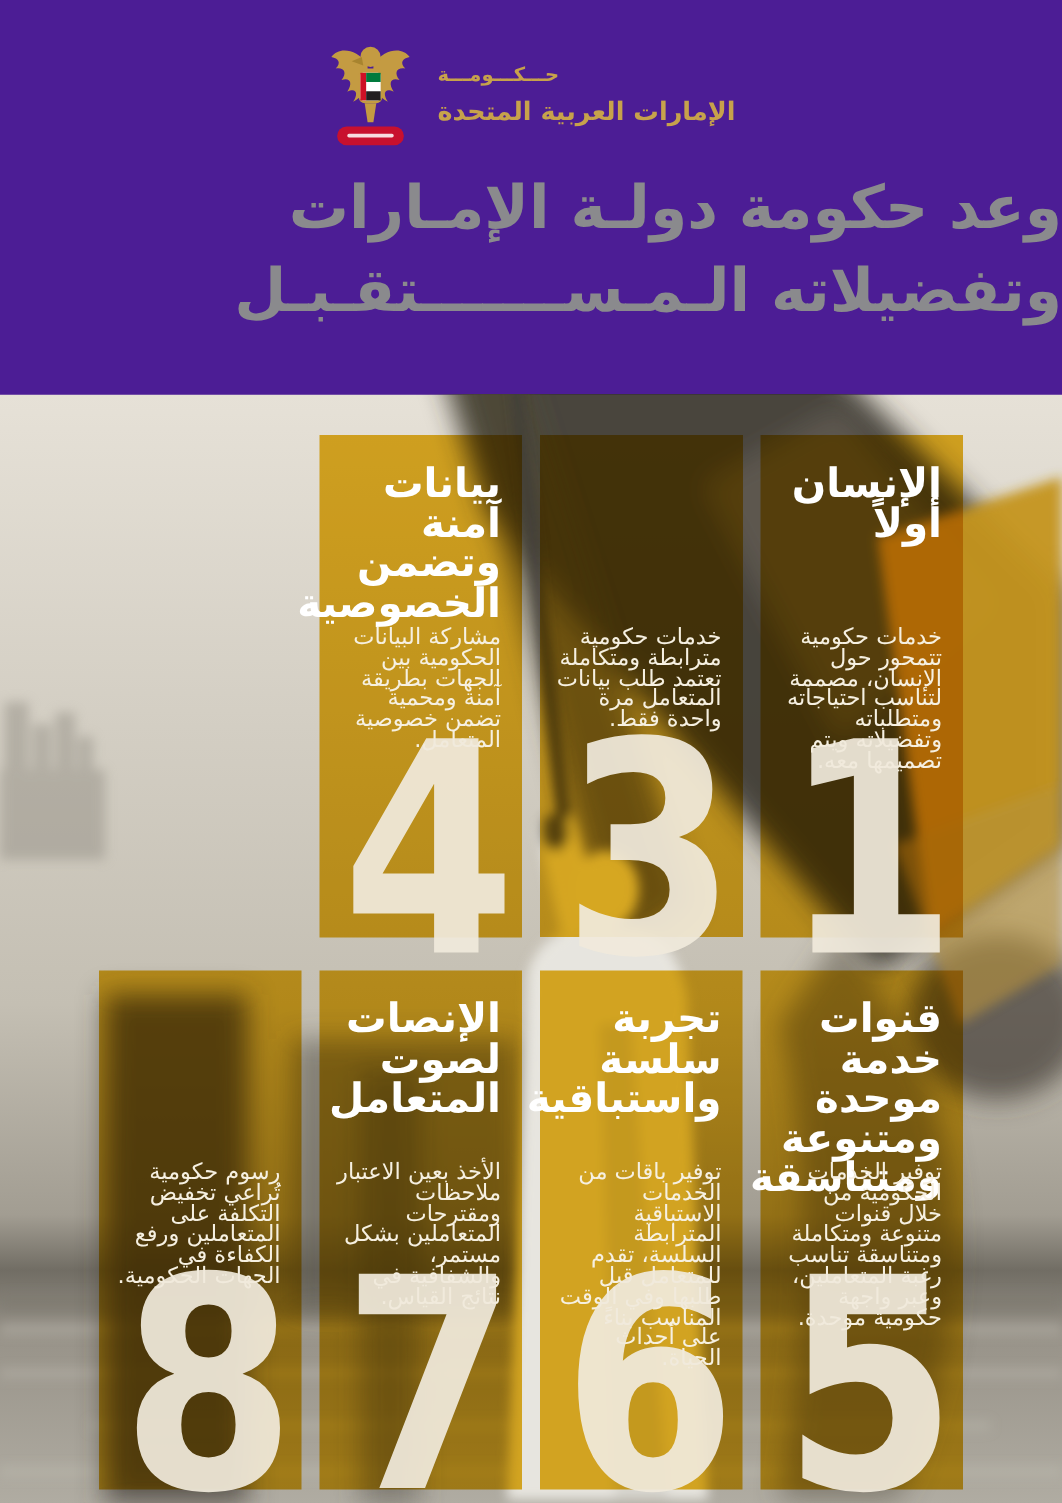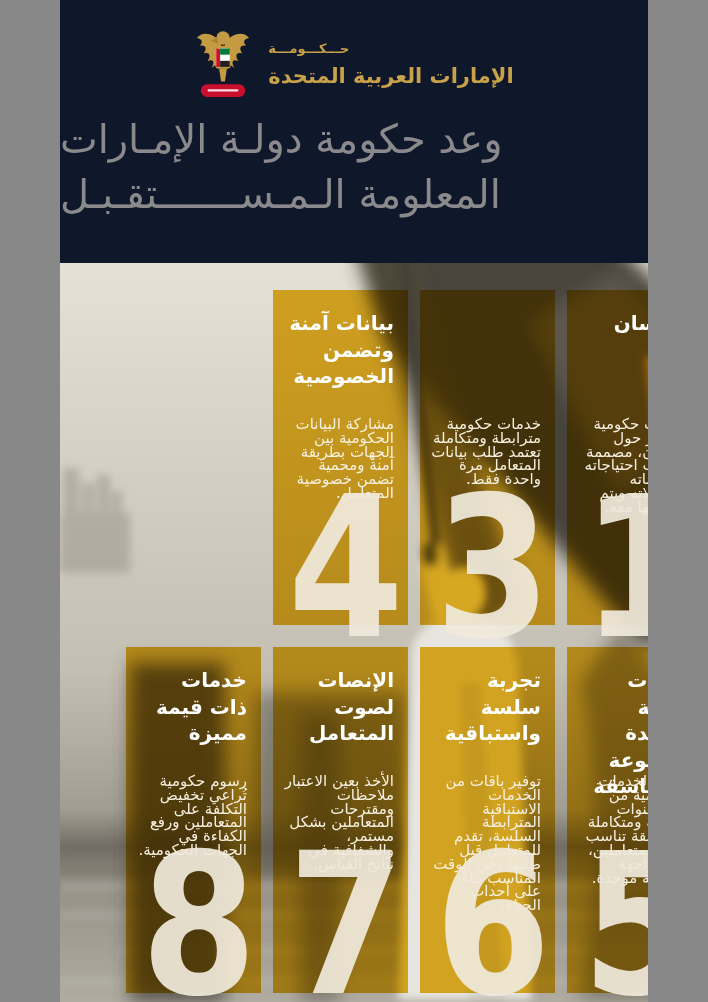--- a/index.html
+++ b/index.html
@@ -1,41 +1,41 @@
 <!DOCTYPE html>
 <html lang="ar" dir="rtl"><head>
 <meta charset="utf-8">
 <style>
   html,body{margin:0;padding:0;background:#888;}
   .page{
-    position:relative;width:588px;height:1002px;overflow:hidden;
-    background:#0f172a;font-family:"DejaVu Sans",sans-serif;direction:rtl;
+    position:relative;width:708px;height:1002px;overflow:hidden;
+    background:#4c1d95;font-family:"DejaVu Sans",sans-serif;direction:rtl;
     margin:0 auto;
   }
   
   .photo{position:absolute;top:263px;left:0;width:708px;height:739px;display:block;}
   
   .logo-row{position:absolute;top:26px;left:0;right:0;display:flex;direction:ltr;
     justify-content:center;align-items:center;gap:16px;}
   .emblem{width:58px;height:78px;flex:0 0 auto;}
   .gov-text{text-align:left;color:#C7A24B;line-height:1.15;}
   .gov-word{font-size:13px;font-weight:bold;margin-bottom:7px;}
-  .gov-name{font-size:21px;font-weight:bold;text-align:center;}
-  
-  .title{position:absolute;top:112px;left:0;right:0;text-align:left;
-    color:#8A8A8D;font-weight:normal;font-size:40px;line-height:55px;}
+  .gov-name{font-size:17px;font-weight:bold;text-align:center;}
+  
+  .title{position:absolute;top:112px;left:0;right:0;text-align:right;
+    color:#8A8A8D;font-weight:bold;font-size:40px;line-height:55px;}
   
   .row{position:absolute;left:66px;width:576px;display:grid;
     grid-template-columns:repeat(4,135px);gap:12px;direction:rtl;}
   .row1{top:290px;height:335px;}
   .row2{top:647px;height:346px;}
   .card{position:relative;height:100%;}
   .card-fill{position:absolute;inset:0;background:#E8B625;mix-blend-mode:multiply;}
   .card-title{position:absolute;top:20px;right:14px;left:8px;color:#FFFFFF;
-    font-weight:bold;font-size:20px;line-height:26.5px;text-align:right;
+    font-weight:bold;font-size:27px;line-height:26.5px;text-align:right;
     white-space:pre-line;}
   .card-body{position:absolute;top:128px;right:14px;left:11px;color:#F6F0E1;
     font-size:15px;line-height:13.8px;text-align:right;}
   .card-number{position:absolute;top:202px;right:4px;left:0;text-align:right;
     font-size:196px;line-height:0.78;font-weight:bold;
     color:rgba(240,234,219,0.93);
     transform:scaleX(0.85);transform-origin:100% 50%;}
 </style>
 </head>
 <body>
@@ -131,21 +131,21 @@
       </g>
     </svg>
     <div class="gov-text">
       <div class="gov-word">حـــكـــومـــة</div>
       <div class="gov-name">الإمارات العربية المتحدة</div>
     </div>
   </div>
 
   <div class="title">
     <div>وعد حكومة دولـة الإمـارات</div>
-    <div>المعلومة الـمـســـــــتقـبـل</div>
+    <div>وتفضيلاته الـمـســـــــتقـبـل</div>
   </div>
 
   <div class="row row1">
     <div class="card">
       <div class="card-fill"></div>
       <div class="card-title">الإنسان
 أولاً</div>
       <div class="card-body">خدمات حكومية تتمحور حول الإنسان، مصممة لتناسب احتياجاته ومتطلباته وتفضيلاته ويتم تصميمها معه.</div>
       <div class="card-number">1</div>
     </div>
@@ -184,21 +184,18 @@
     <div class="card">
       <div class="card-fill"></div>
       <div class="card-title">الإنصات
 لصوت
 المتعامل</div>
       <div class="card-body">الأخذ بعين الاعتبار ملاحظات ومقترحات المتعاملين بشكل مستمر، والشفافية في نتائج القياس.</div>
       <div class="card-number">7</div>
     </div>
     <div class="card">
       <div class="card-fill"></div>
-      <div class="card-title">خدمات
-ذات قيمة
-مميزة</div>
       <div class="card-body">رسوم حكومية تُراعي تخفيض التكلفة على المتعاملين ورفع الكفاءة في الجهات الحكومية.</div>
       <div class="card-number">8</div>
     </div>
   </div>
 
 </div>
 
 </body></html>

